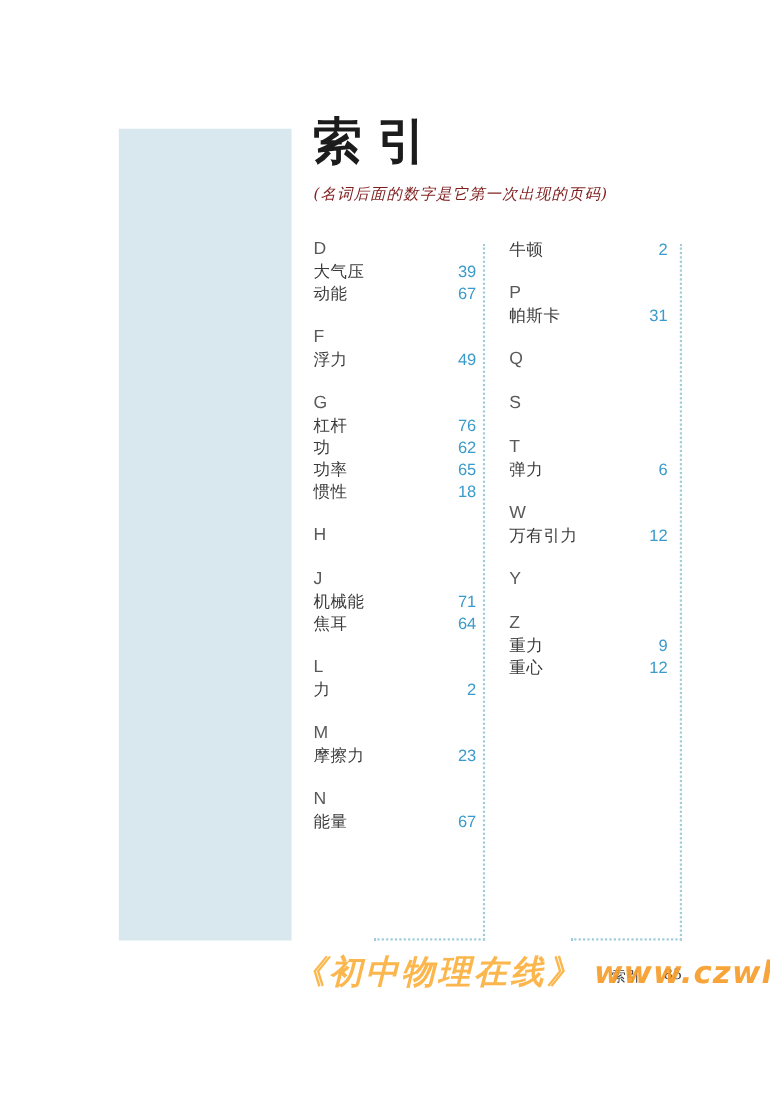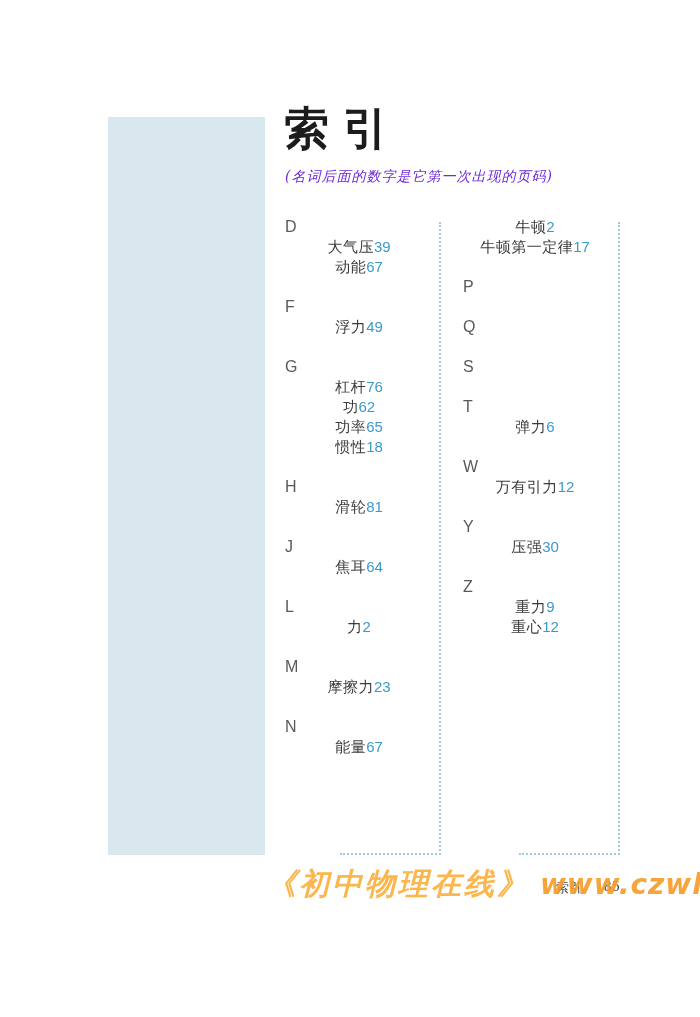--- a/index.html
+++ b/index.html
@@ -38,38 +38,38 @@
     color: #1c1c1c;
     line-height: 1;
   }
   .subtitle {
     position: absolute;
     left: 285px; top: 168px;
     font-family: "DejaVu Serif", serif;
     font-style: italic;
     font-size: 14px;
     letter-spacing: 1px;
-    color: #6d28d9;
+    color: #7f1d1d;
   }
   .col {
     position: absolute;
     top: 217px;
   }
   .col-left  { left: 285px; width: 148px; }
   .col-right { left: 463px; width: 144px; }
   .section { margin-bottom: 20px; }
   .letter {
     height: 20px; line-height: 20px;
     font-size: 16px;
     color: var(--letter);
     font-family: "Liberation Sans", sans-serif;
   }
   .entry {
     display: flex;
-    justify-content: center;
+    justify-content: space-between;
     align-items: baseline;
     height: 20px; line-height: 20px;
   }
   .term {
     font-family: "DejaVu Serif", serif;
     font-size: 15px;
     color: var(--term);
     letter-spacing: 0.5px;
   }
   .pnum {
@@ -166,27 +166,27 @@
           <span class="term">功率</span>
           <span class="pnum">65</span>
         </div>
         <div class="entry">
           <span class="term">惯性</span>
           <span class="pnum">18</span>
         </div>
       </div>
       <div class="section">
         <div class="letter">H</div>
-        <div class="entry">
-          <span class="term">滑轮</span>
-          <span class="pnum">81</span>
-        </div>
       </div>
       <div class="section">
         <div class="letter">J</div>
+        <div class="entry">
+          <span class="term">机械能</span>
+          <span class="pnum">71</span>
+        </div>
         <div class="entry">
           <span class="term">焦耳</span>
           <span class="pnum">64</span>
         </div>
       </div>
       <div class="section">
         <div class="letter">L</div>
         <div class="entry">
           <span class="term">力</span>
           <span class="pnum">2</span>
@@ -206,27 +206,27 @@
           <span class="pnum">67</span>
         </div>
       </div>
     </div>
   <div class="col col-right" id="col-right">
       <div class="section">
         <div class="entry">
           <span class="term">牛顿</span>
           <span class="pnum">2</span>
         </div>
-        <div class="entry">
-          <span class="term">牛顿第一定律</span>
-          <span class="pnum">17</span>
-        </div>
       </div>
       <div class="section">
         <div class="letter">P</div>
+        <div class="entry">
+          <span class="term">帕斯卡</span>
+          <span class="pnum">31</span>
+        </div>
       </div>
       <div class="section">
         <div class="letter">Q</div>
       </div>
       <div class="section">
         <div class="letter">S</div>
       </div>
       <div class="section">
         <div class="letter">T</div>
         <div class="entry">
@@ -236,24 +236,20 @@
       </div>
       <div class="section">
         <div class="letter">W</div>
         <div class="entry">
           <span class="term">万有引力</span>
           <span class="pnum">12</span>
         </div>
       </div>
       <div class="section">
         <div class="letter">Y</div>
-        <div class="entry">
-          <span class="term">压强</span>
-          <span class="pnum">30</span>
-        </div>
       </div>
       <div class="section">
         <div class="letter">Z</div>
         <div class="entry">
           <span class="term">重力</span>
           <span class="pnum">9</span>
         </div>
         <div class="entry">
           <span class="term">重心</span>
           <span class="pnum">12</span>

